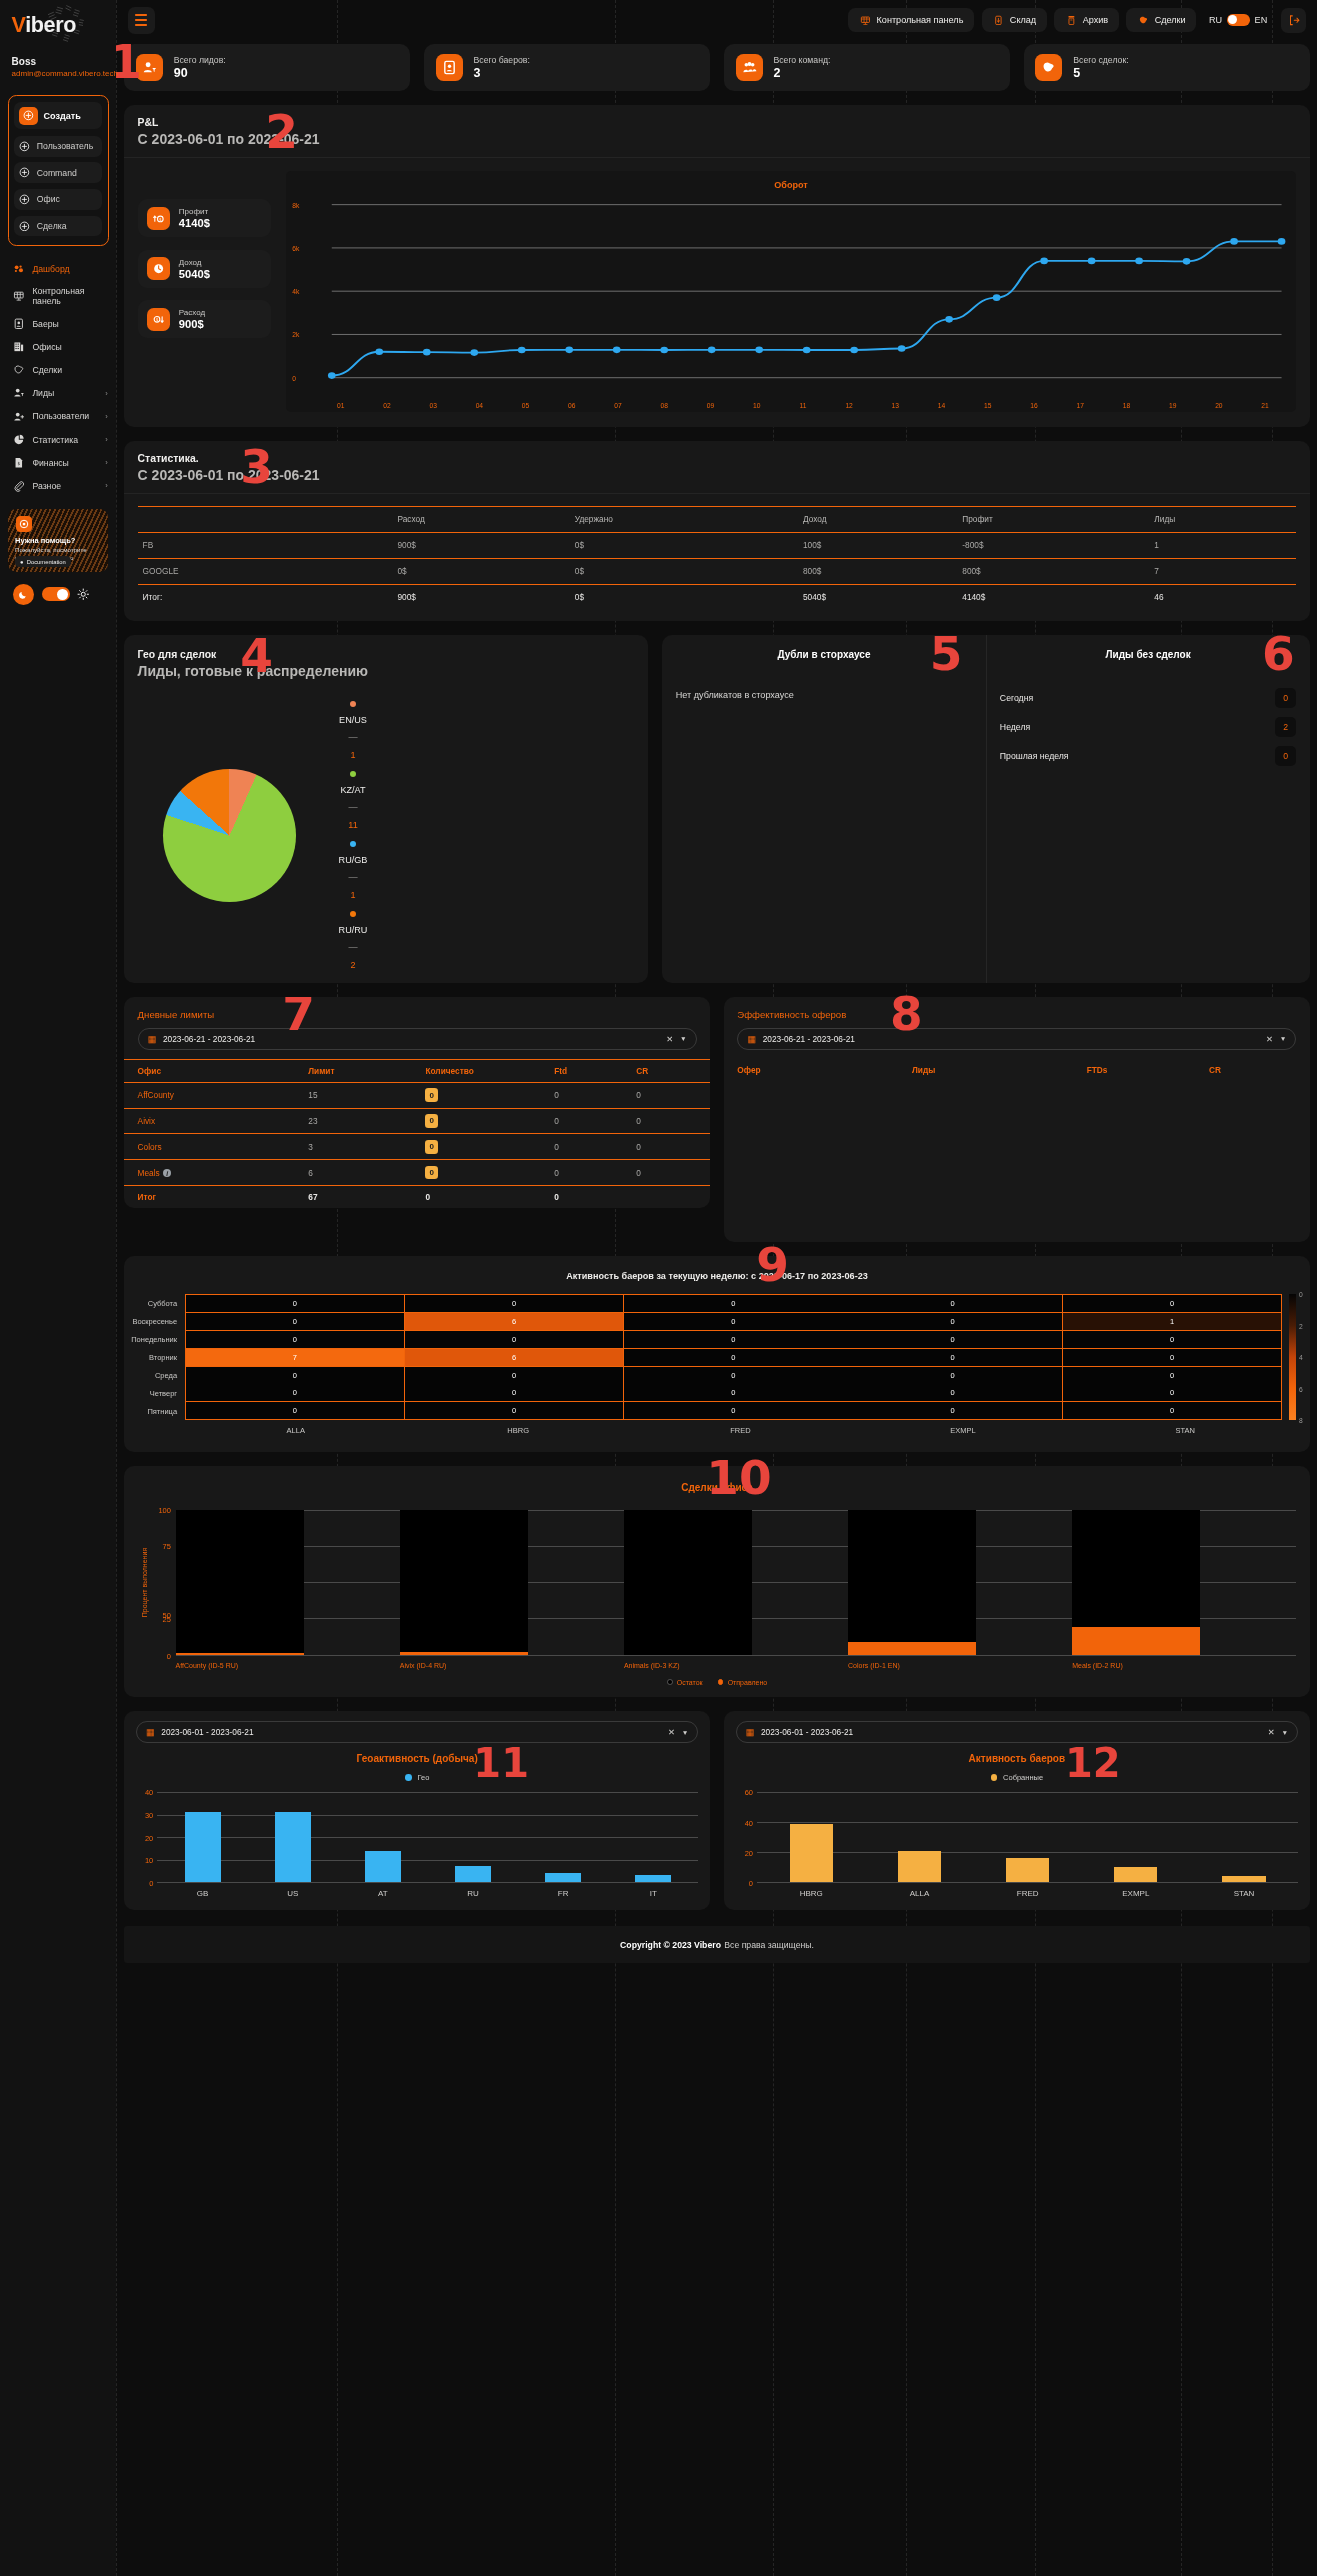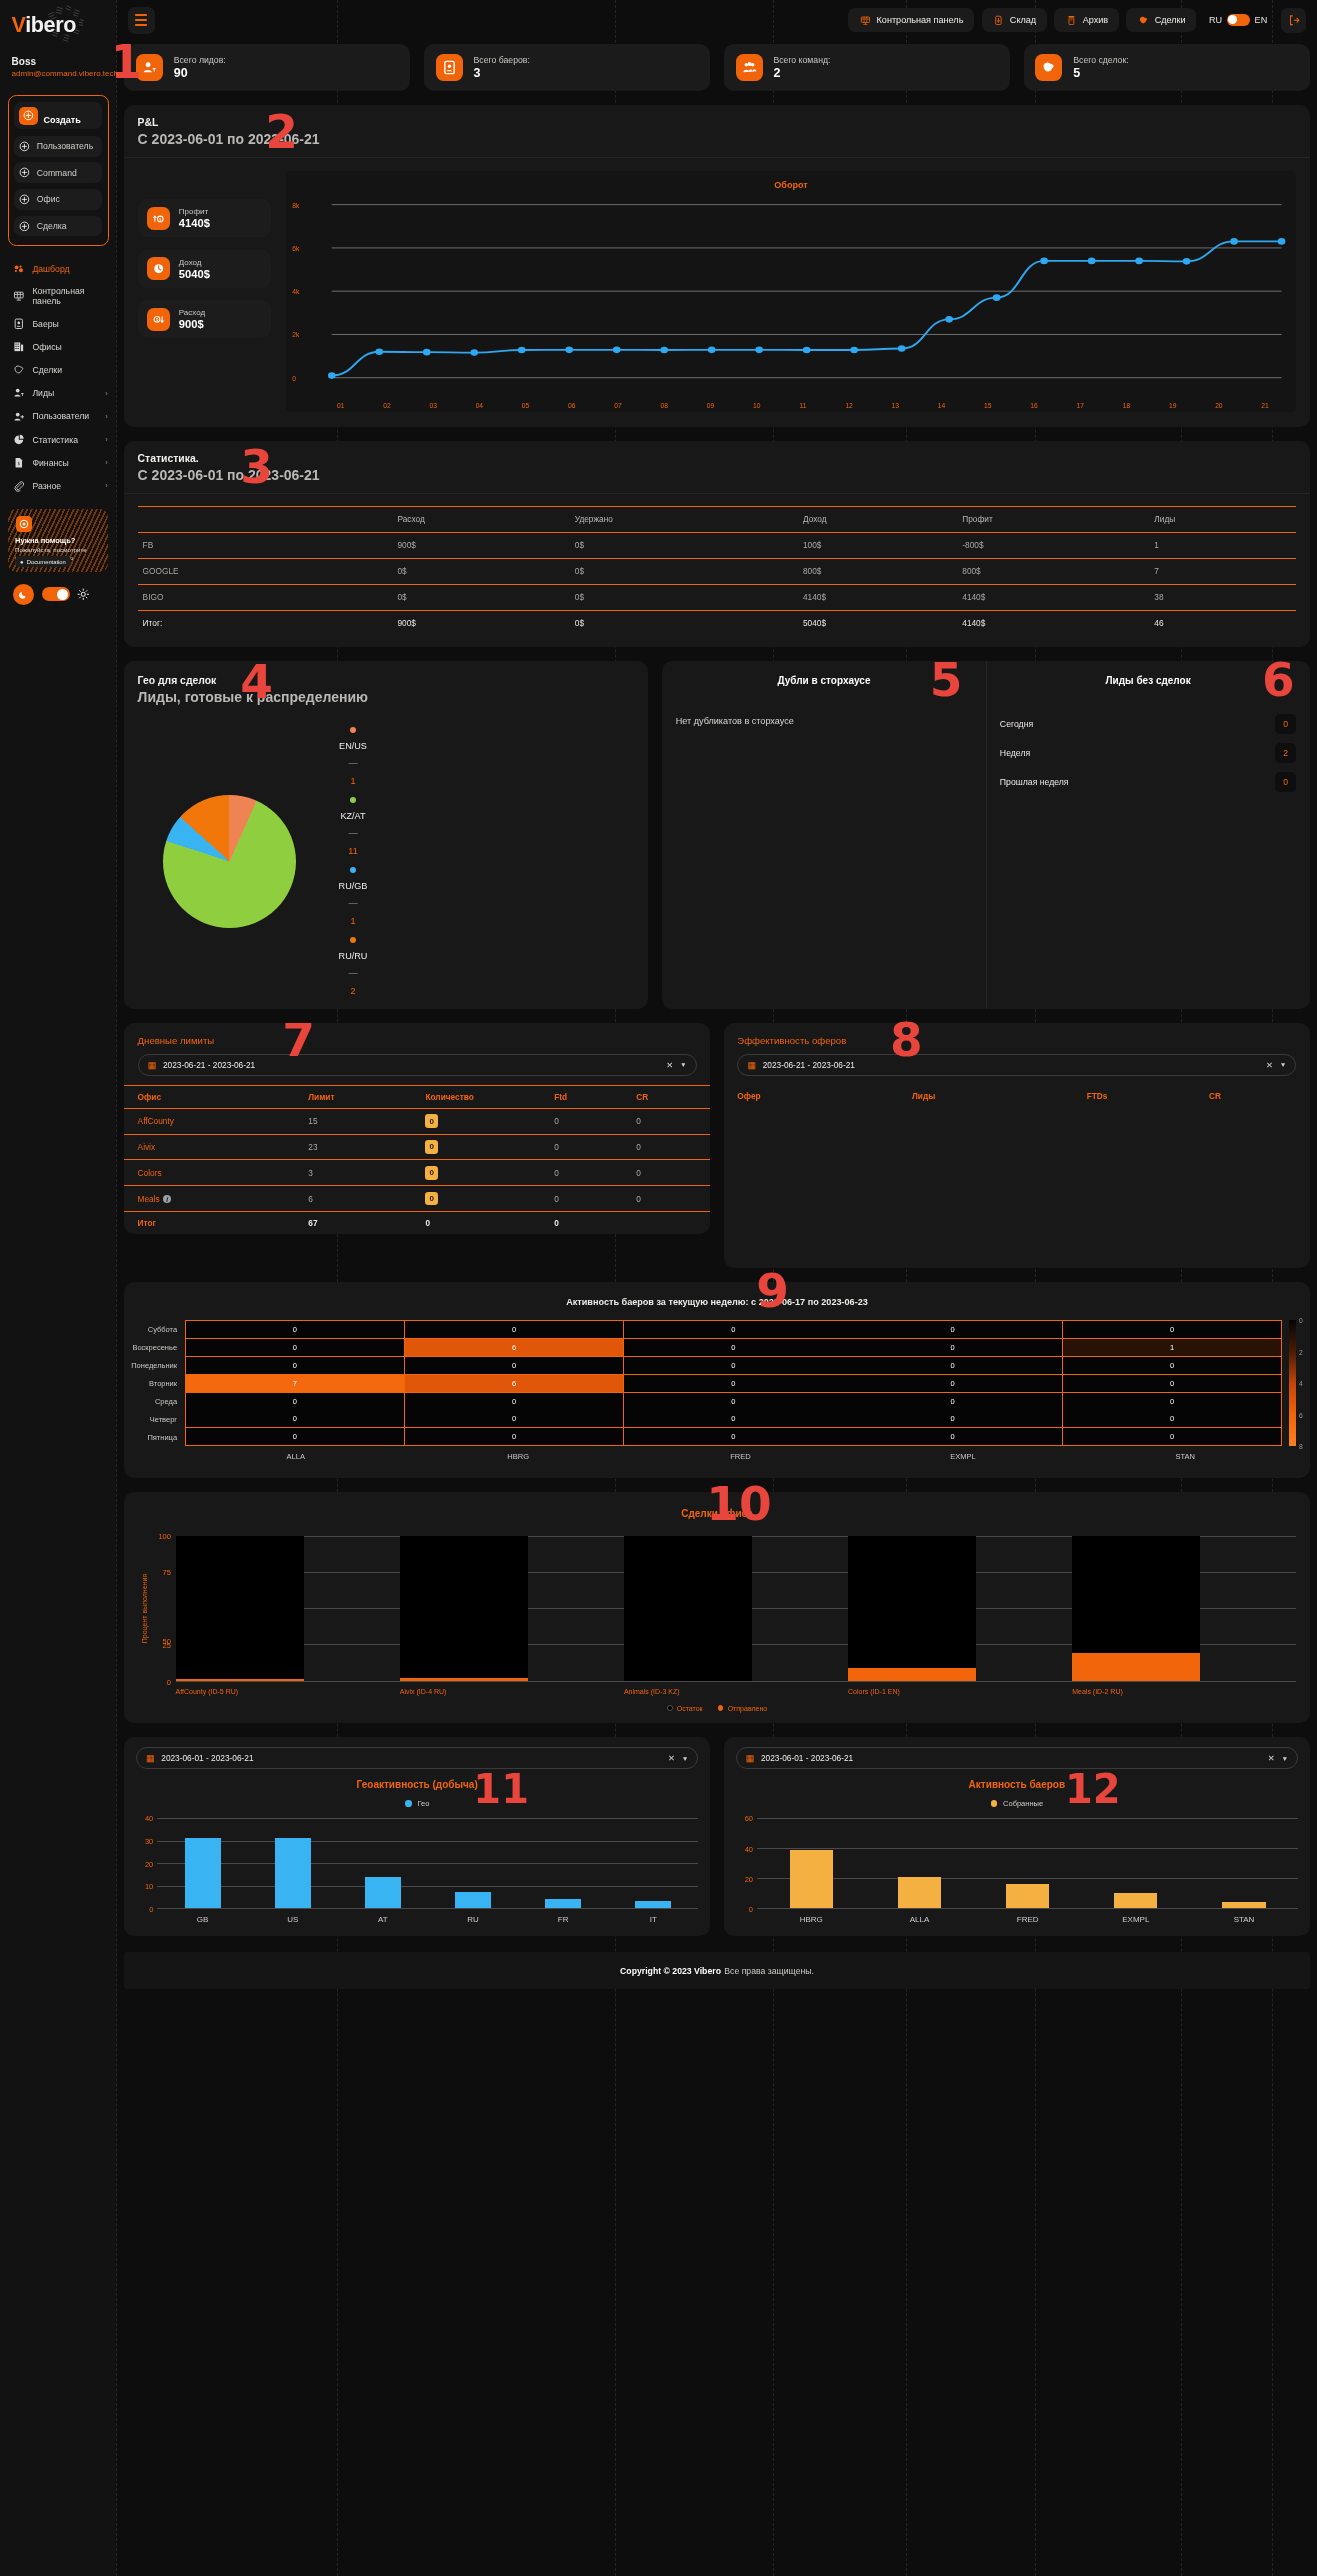--- a/index.html
+++ b/index.html
@@ -30,21 +30,21 @@
   }
   .user-block { padding:8.3px 0 6.7px 11.6px; }
   .user-name { font-size:10px; font-weight:bold; color:#efefef; }
   .user-mail { font-size:8px; color:#f2640a; margin-top:1.7px; }
 
   .create-box {
     margin:10px 7.5px 0 7.5px; border:0.8px solid #f2640a; border-radius:8.3px;
     padding:6.7px 5.8px 8.3px 5.8px;
   }
   .create-main {
-    display:flex; align-items:flex-end; gap:5.8px;
+    display:flex; align-items:center; gap:5.8px;
     background:#1b1b1b; border-radius:6.7px; padding:4.2px 5px; margin-bottom:6.7px;
   }
   .ico-sq {
     width:18.3px;height:18.3px;border-radius:5px;background:#f2640a;
     display:flex;align-items:center;justify-content:center;flex:none;
   }
   .create-main-label { font-size:9.1px; font-weight:bold; color:#fff; }
   .create-item {
     display:flex;align-items:center;gap:6.7px;
     background:#1c1c1c;border-radius:6.7px;padding:5px 5px;margin-bottom:5.8px;
@@ -736,28 +736,20 @@
               <td>-800$</td>
               <td>1</td>
             </tr>
             <tr>
               <td>GOOGLE</td>
               <td>0$</td>
               <td>0$</td>
               <td>800$</td>
               <td>800$</td>
               <td>7</td>
-            </tr>
-            <tr>
-              <td>BIGO</td>
-              <td>0$</td>
-              <td>0$</td>
-              <td>4140$</td>
-              <td>4140$</td>
-              <td>38</td>
             </tr>
             <tr>
               <td>Итог:</td>
               <td>900$</td>
               <td>0$</td>
               <td>5040$</td>
               <td>4140$</td>
               <td>46</td>
             </tr>
           </tbody>

